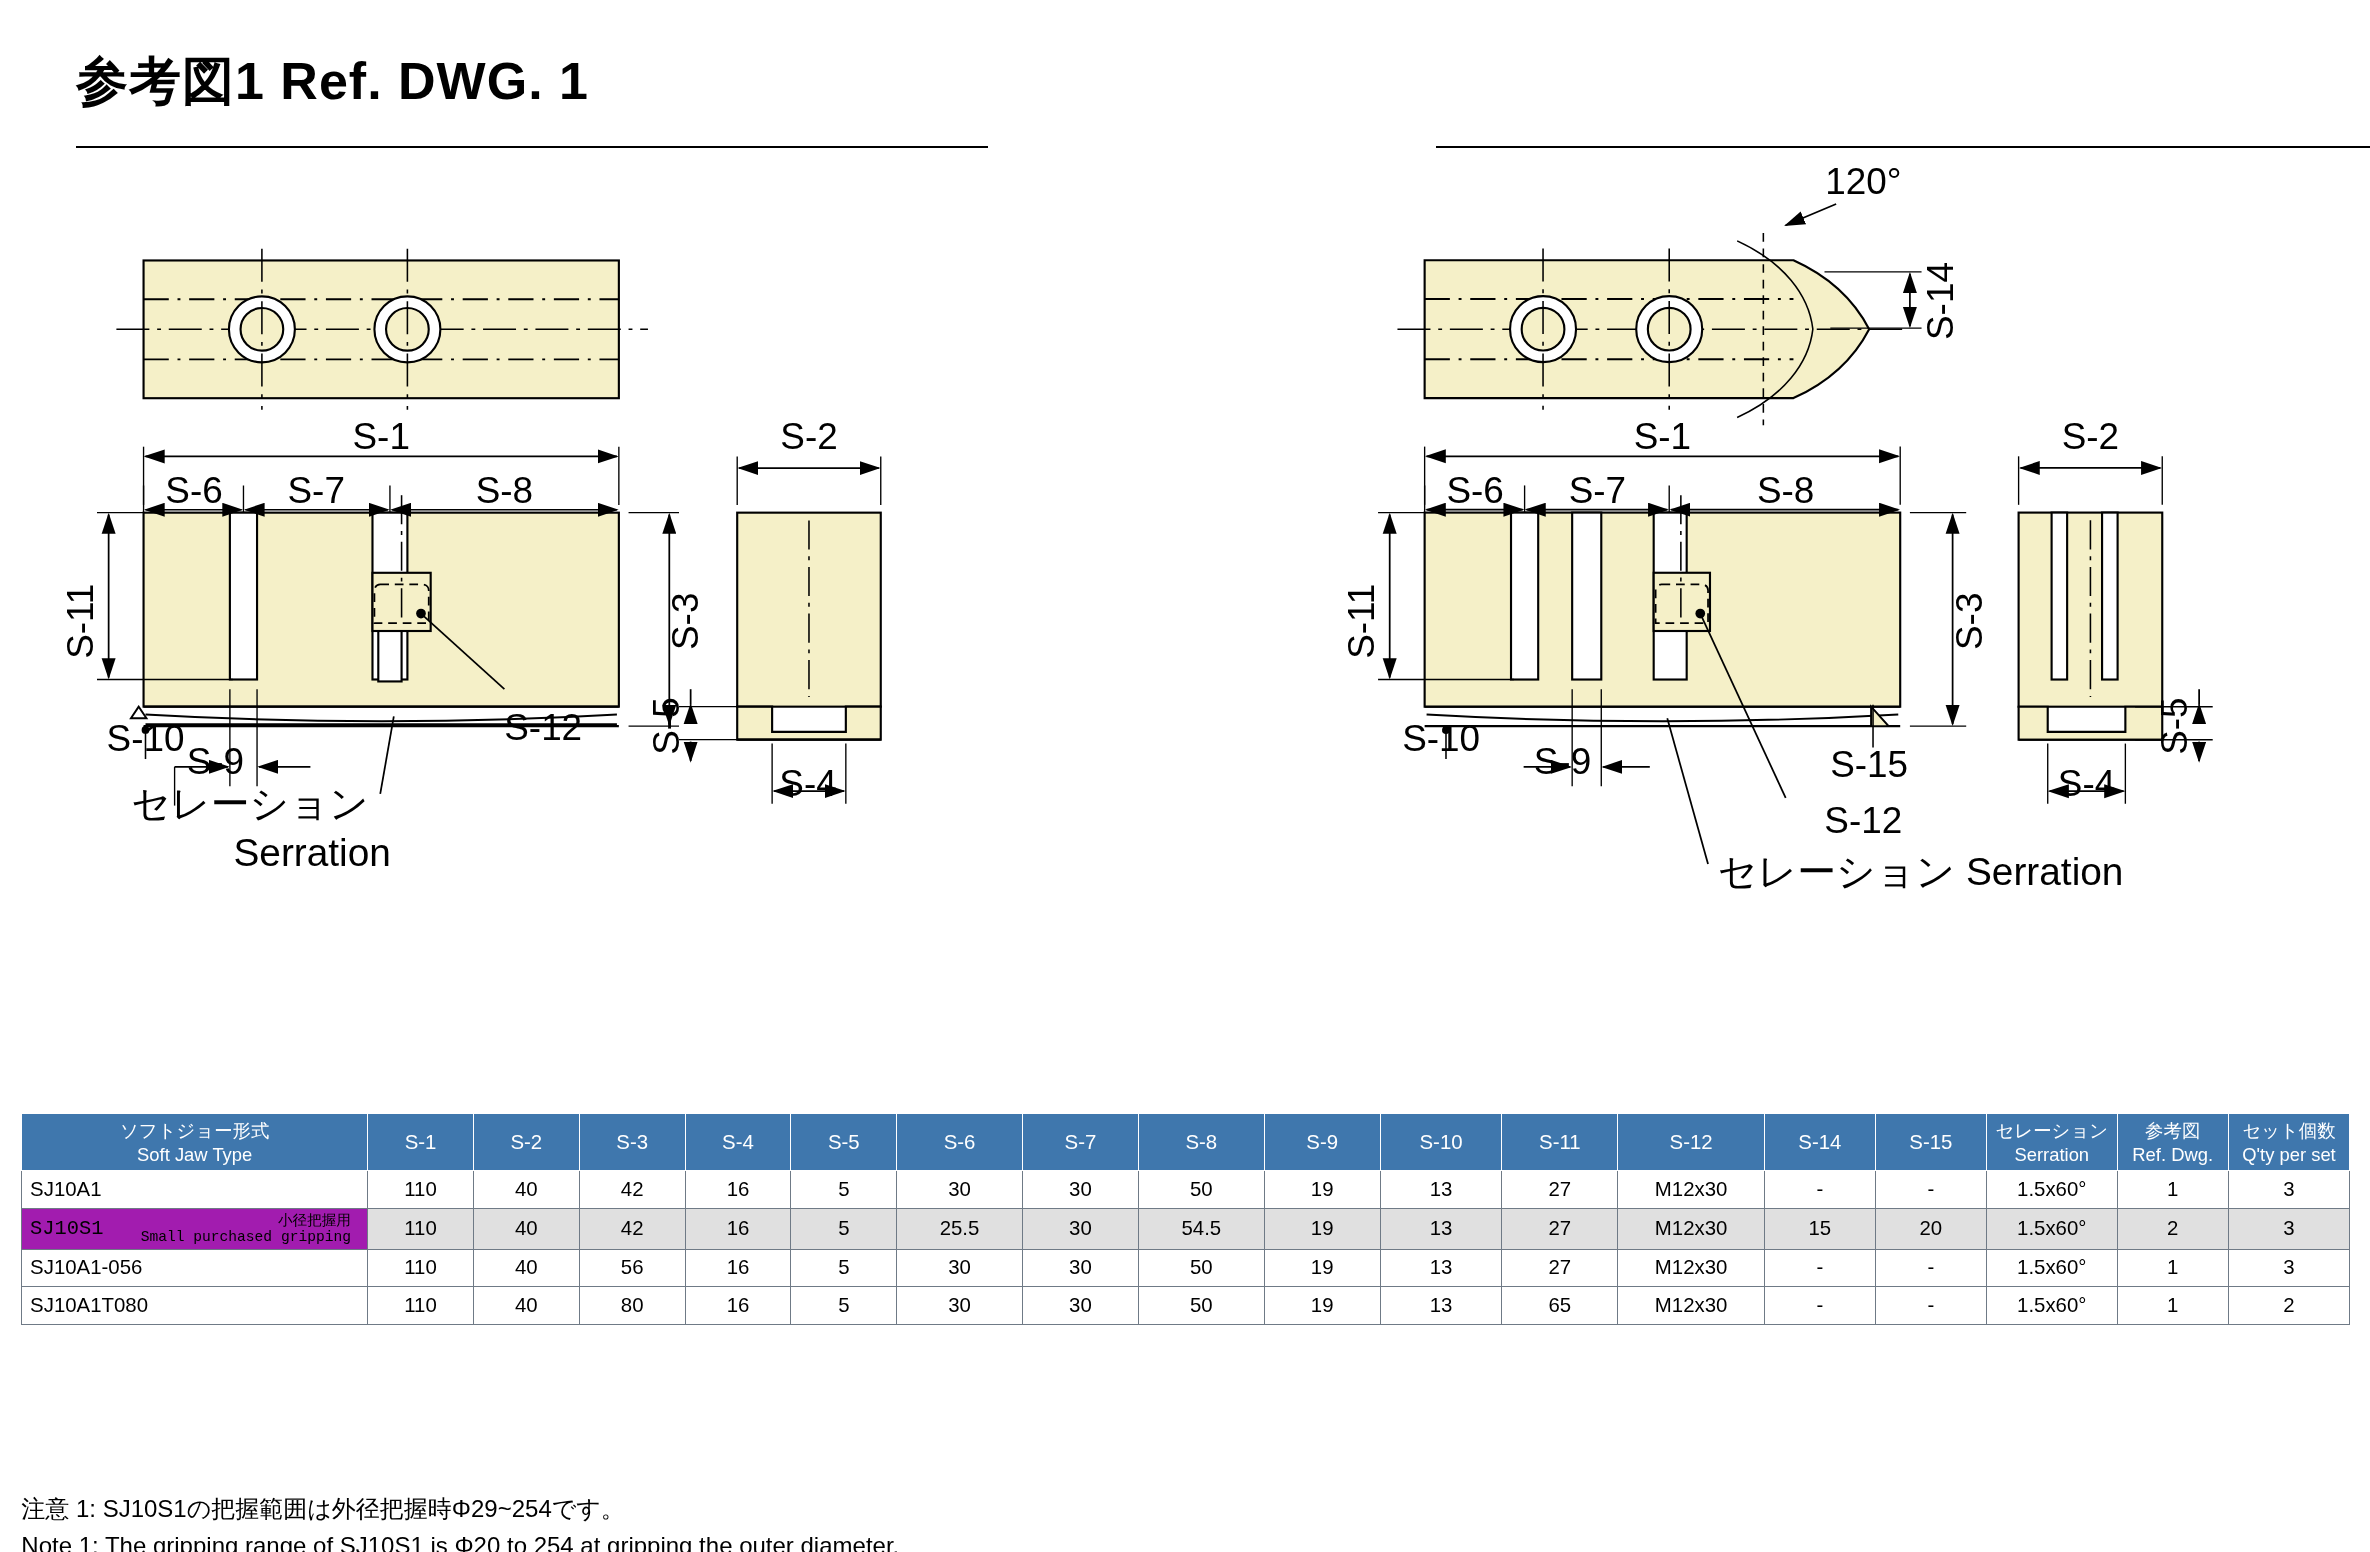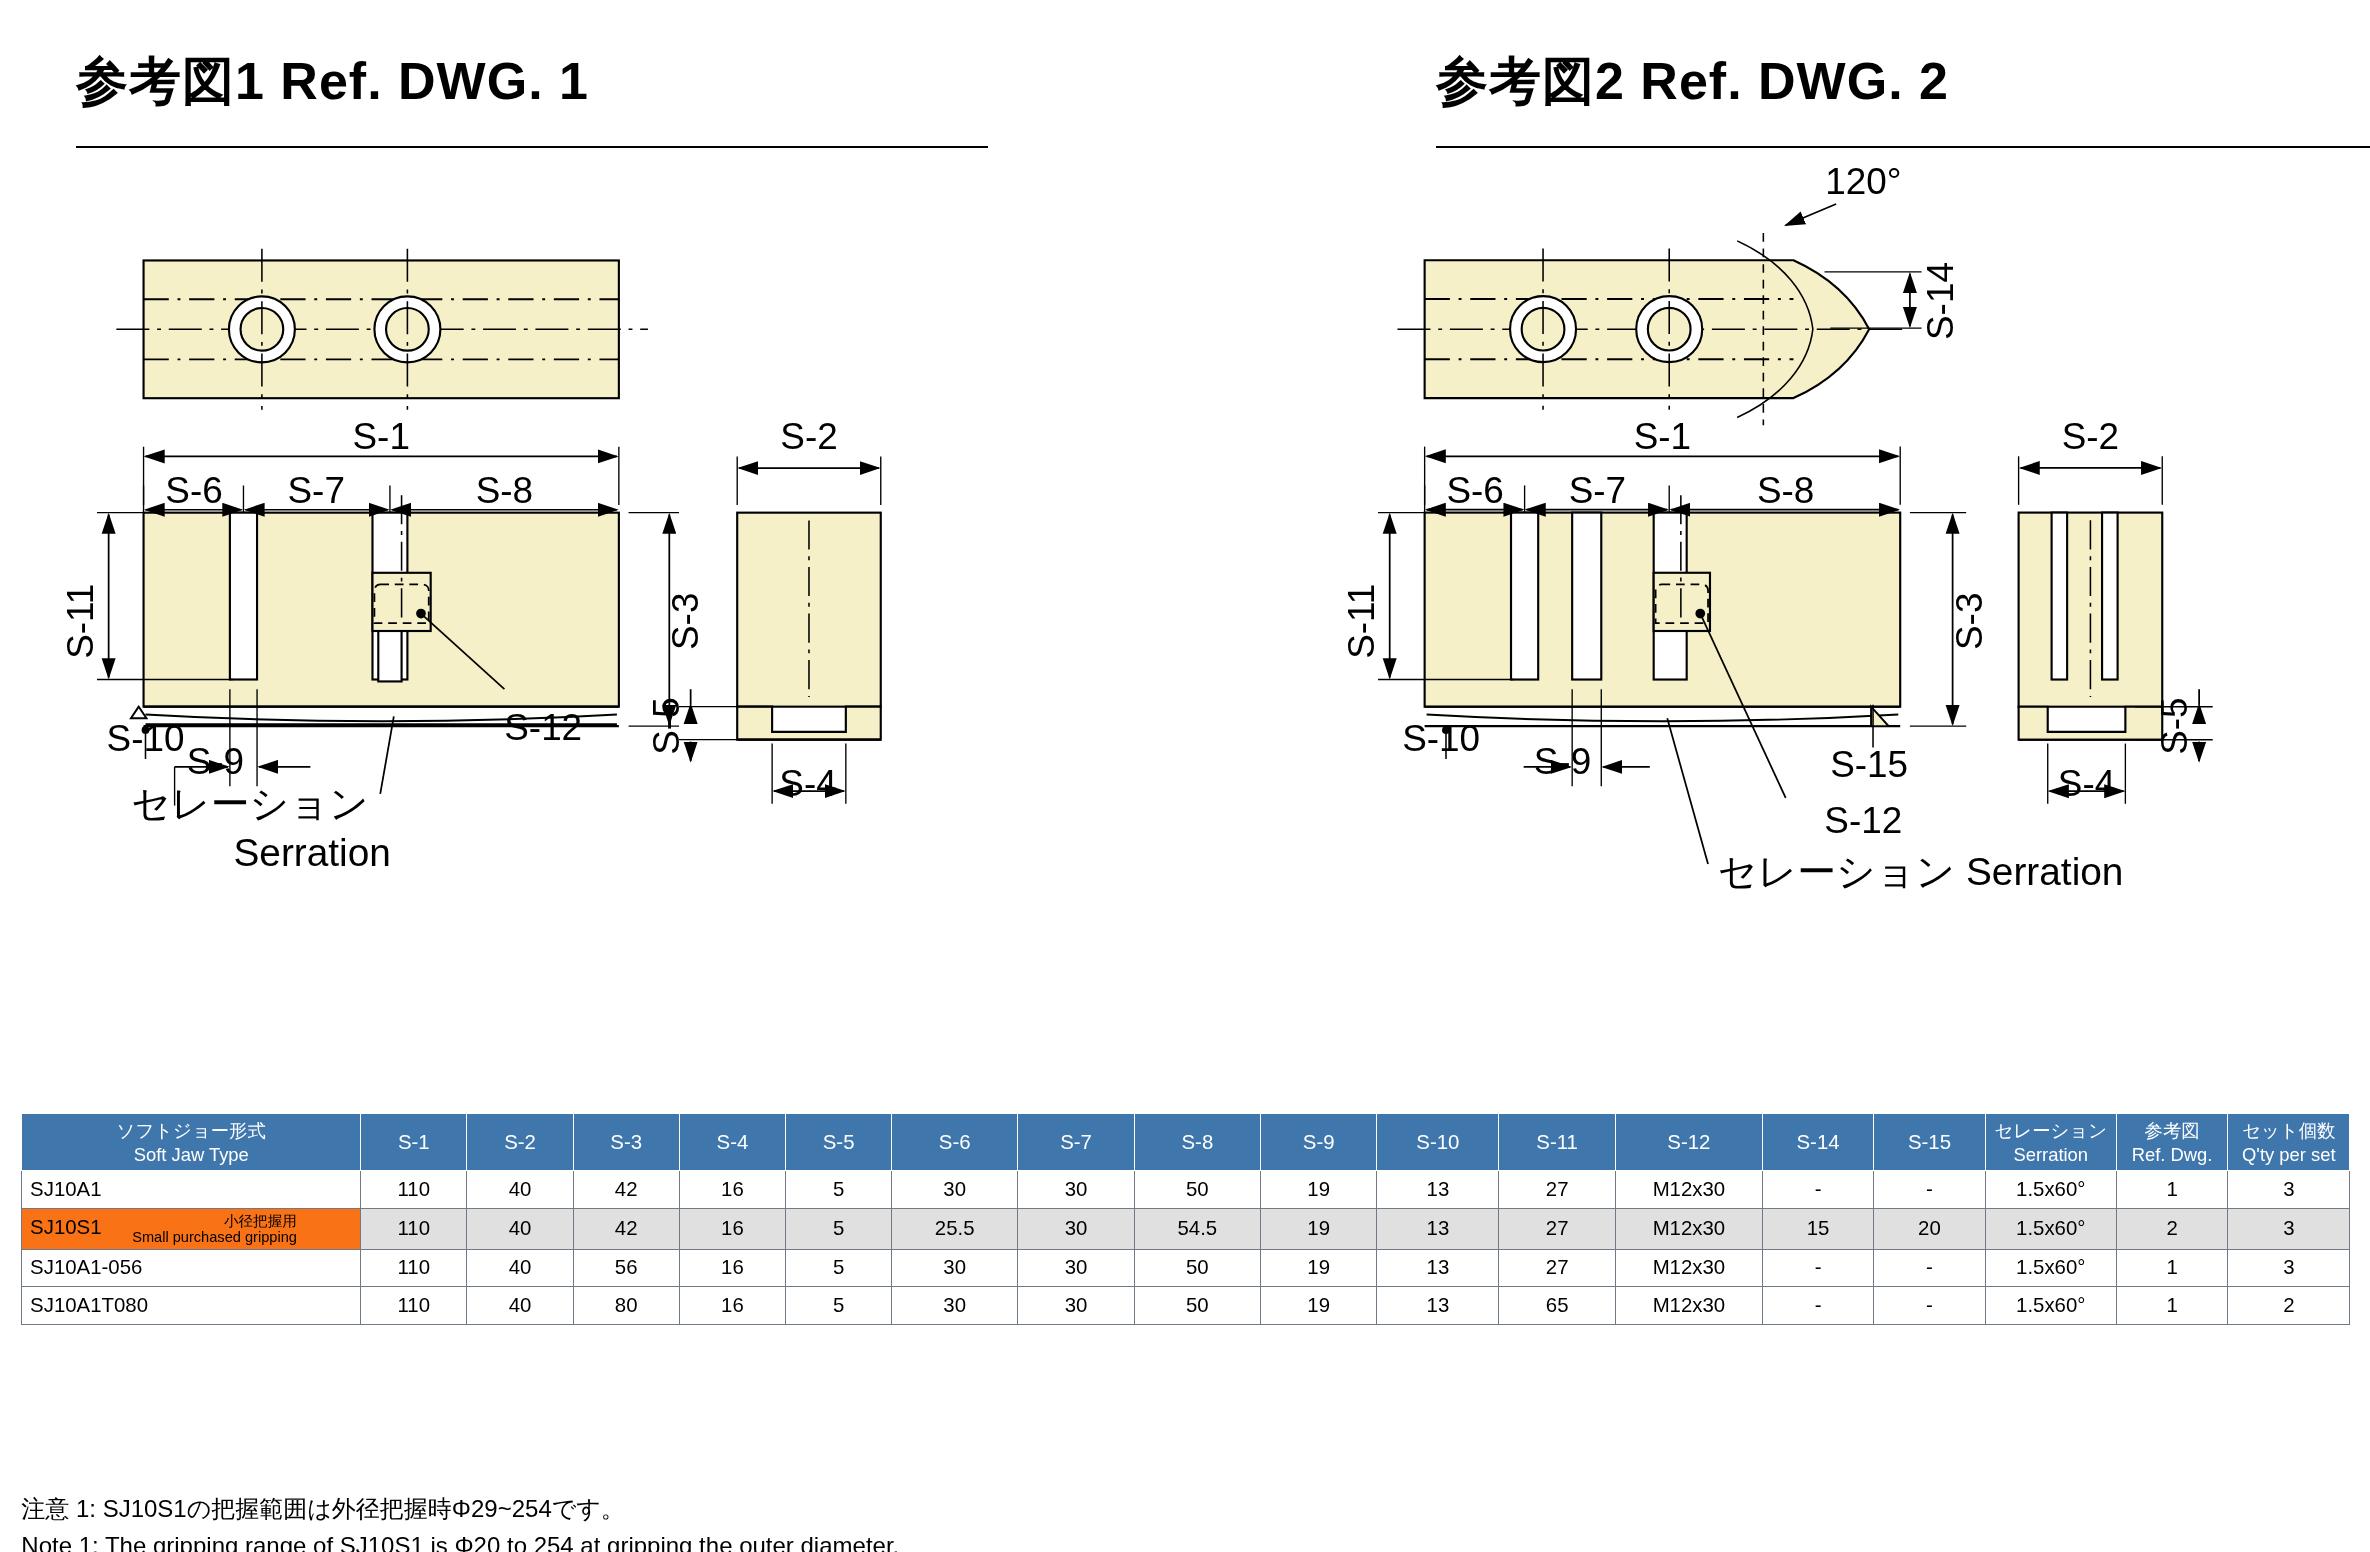--- a/index.html
+++ b/index.html
@@ -55,21 +55,21 @@
     height:29px;
     background:#fff;
     white-space:nowrap;
   }
   table.spec td.name{
     text-align:left;
     padding-left:7.8px;
     position:relative;
   }
   table.spec tr.alt td{background:#e0e0e0;}
-  table.spec tr.alt td.name{background:#f97316;}
+  table.spec tr.alt td.name{background:#a21caf;font-family:Liberation Mono, monospace;}
   .sub-note{
     display:inline-block;
     margin-left:25px;
     font-size:14.6px;
     line-height:1.1;
     text-align:right;
     vertical-align:middle;
   }
   .sub-note b{font-weight:normal;display:block;}
   .th-2line{font-size:18.4px;line-height:1.2;}
@@ -87,21 +87,20 @@
   text{font-family:"Liberation Sans", sans-serif;}
 </style>
 </head>
 <body>
 
 <div class="page">
 
   <div class="dwg-title" style="left:76px;top:27px;">参考図1  Ref. DWG. 1</div>
   <div class="title-rule" style="left:76px;top:146px;width:912px;"></div>
 
-  <div class="dwg-title" style="left:1436px;top:27px;">参考図2  Ref. DWG. 2</div>
   <div class="title-rule" style="left:1436px;top:146px;width:970px;"></div>
 
   <div class="canvas" style="left:0px;top:165px;">
     <svg width="1164" height="932" viewBox="0 0 1200 960">
       <defs>
         <marker id="ah" markerWidth="12" markerHeight="12" refX="11" refY="4" orient="auto">
           <path d="M0,0 L12,4 L0,8 z" fill="#000"></path>
         </marker>
         <marker id="ahs" markerWidth="12" markerHeight="12" refX="1" refY="4" orient="auto">
           <path d="M12,0 L0,4 L12,8 z" fill="#000"></path>

